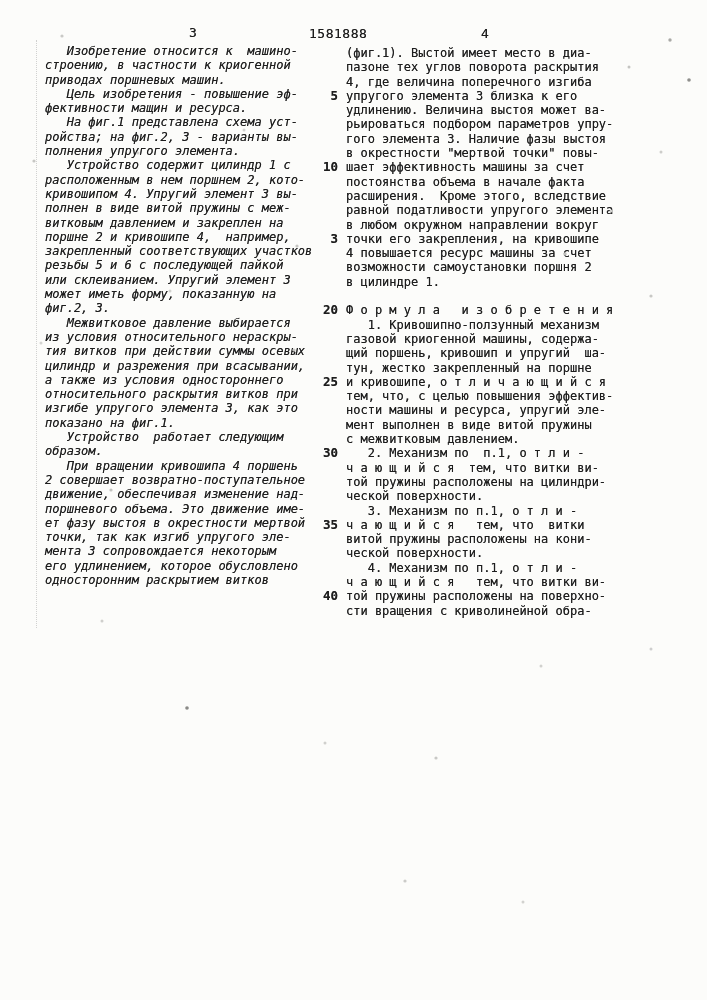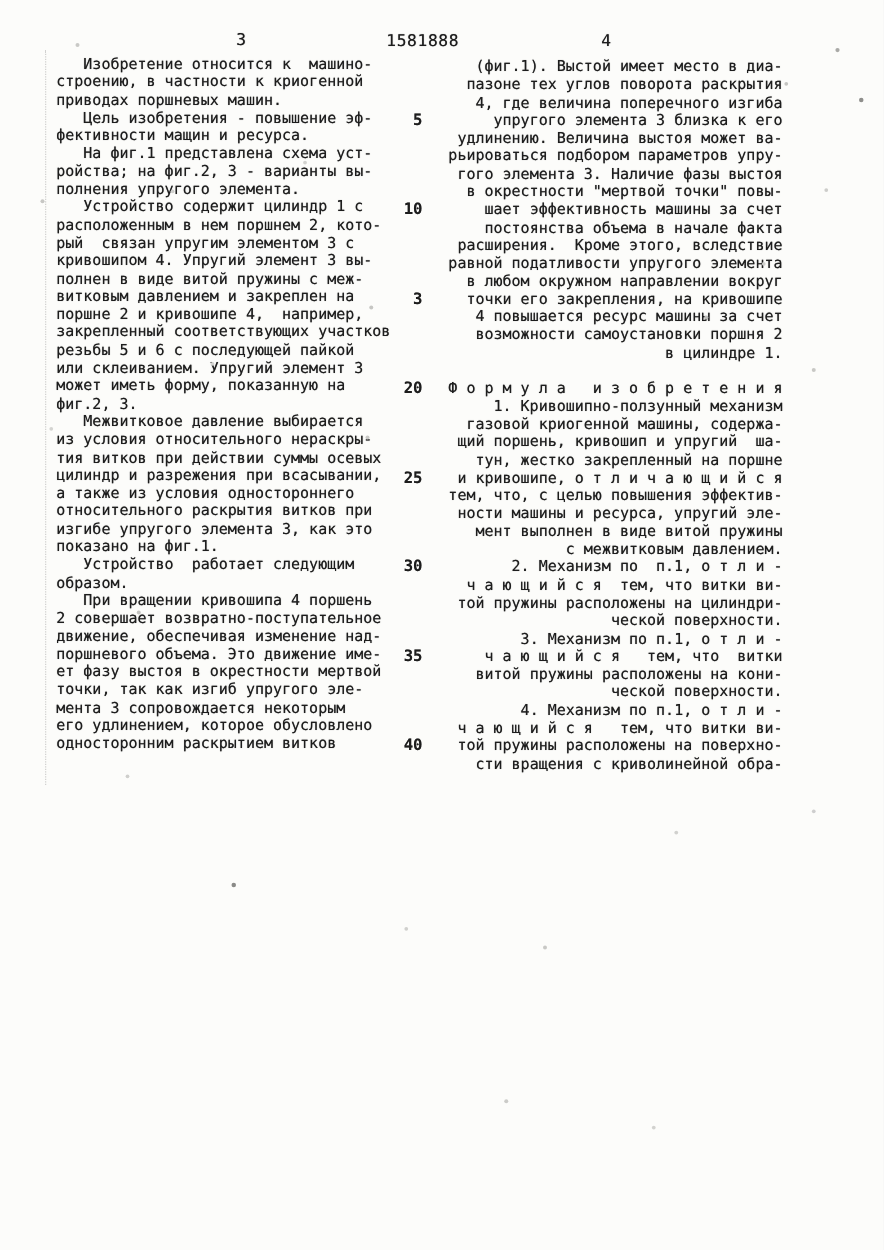--- a/index.html
+++ b/index.html
@@ -31,22 +31,22 @@
   .pnum-right{left:481px;top:26px;}
 
   
   .col{
     position:absolute;
     font-size:12px;
     line-height:14.3px;
     text-shadow:0 0 0.6px rgba(25,25,25,.7);
   }
   .col .line{white-space:pre;min-height:14.3px;}
-  .left-col{left:45px;top:44px;width:272px;}
-  .right-col{left:346px;top:46px;width:280px;text-align:right;}
+  .left-col{left:45px;top:44px;width:272px;font-style:italic;}
+  .right-col{left:346px;top:46px;width:280px;}
 
   
   .gutter{
     position:absolute;
     left:308px;top:46px;width:30px;
     font-size:12.5px;line-height:14.3px;
     font-weight:bold;
     text-align:right;
     text-shadow:0 0 0.5px rgba(25,25,25,.6);
   }
@@ -105,21 +105,20 @@
       <div class="line">   Изобретение относится к  машино-</div>
       <div class="line">строению, в частности к криогенной</div>
       <div class="line">приводах поршневых машин.</div>
       <div class="line">   Цель изобретения - повышение эф-</div>
       <div class="line">фективности мащин и ресурса.</div>
       <div class="line">   На фиг.1 представлена схема уст-</div>
       <div class="line">ройства; на фиг.2, 3 - варианты вы-</div>
       <div class="line">полнения упругого элемента.</div>
       <div class="line">   Устройство содержит цилиндр 1 с</div>
       <div class="line">расположенным в нем поршнем 2, кото-</div>
-      <div class="line">рый  связан упругим элементом 3 с</div>
       <div class="line">кривошипом 4. Упругий элемент 3 вы-</div>
       <div class="line">полнен в виде витой пружины с меж-</div>
       <div class="line">витковым давлением и закреплен на</div>
       <div class="line">поршне 2 и кривошипе 4,  например,</div>
       <div class="line">закрепленный соответствующих участков</div>
       <div class="line">резьбы 5 и 6 с последующей пайкой</div>
       <div class="line">или склеиванием. Упругий элемент 3</div>
       <div class="line">может иметь форму, показанную на</div>
       <div class="line">фиг.2, 3.</div>
       <div class="line">   Межвитковое давление выбирается</div>

